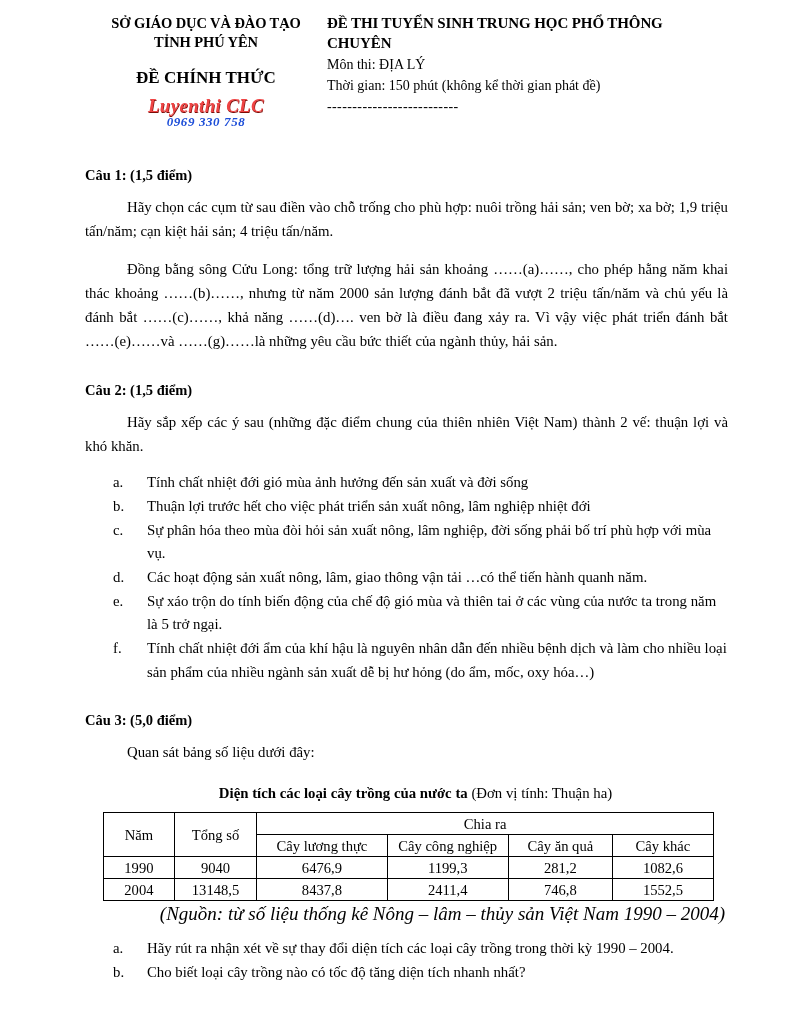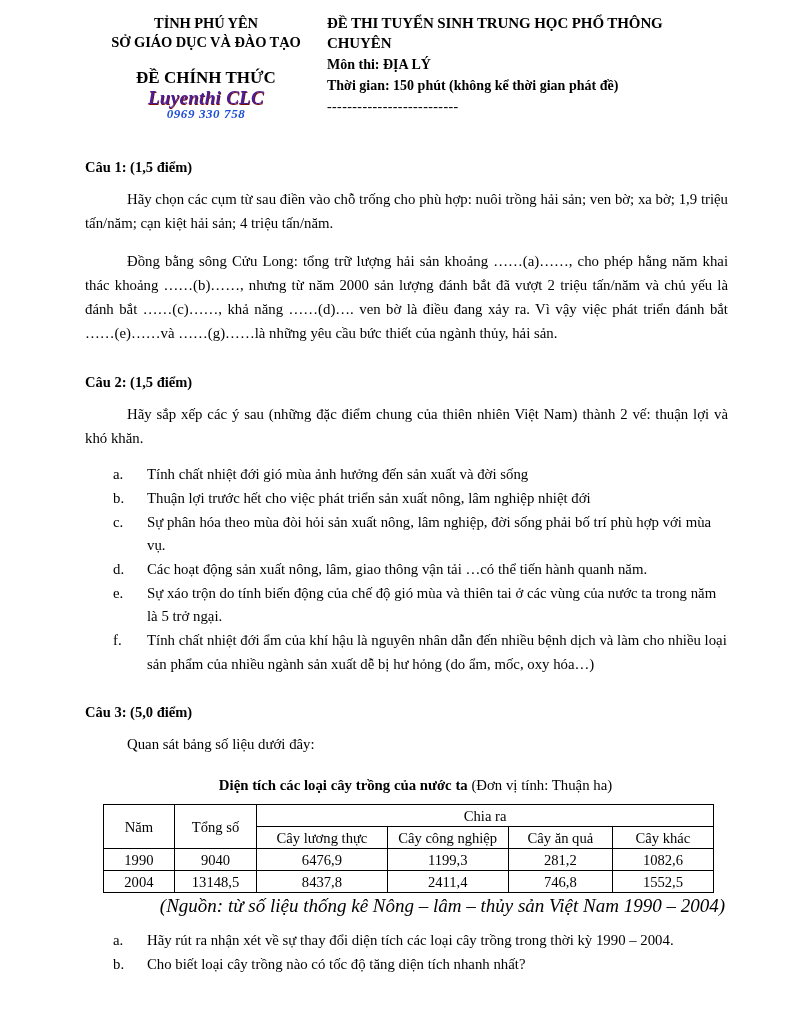--- a/index.html
+++ b/index.html
@@ -38,30 +38,29 @@
   .hdr-bold {
     font-weight: bold;
     font-size: 14.5px;
     line-height: 1.32;
     letter-spacing: -0.1px;
   }
   .hdr-bold.wide { font-size: 15px; }
   .hdr-normal {
     font-size: 14px;
     line-height: 1.5;
-    font-weight: bold;
   }
   .de-chinh-thuc {
     font-weight: bold;
     font-size: 17px;
     margin-top: 16px;
   }
   .logo {
-    margin-top: 0;
-    color: #4c1d95;
+    margin-top: 8px;
+    color: #ef4444;
     font-weight: bold;
     font-style: italic;
     font-size: 19px;
     letter-spacing: 0.3px;
     line-height: 1.05;
     text-shadow: 0.5px 0.5px 0 #7a0d08;
   }
   .logo-phone {
     color: #1d4ed8;
     font-weight: bold;
@@ -150,22 +149,22 @@
     padding-right: 3px;
   }
 </style>
 </head>
 <body>
 
 <div class="page">
 
   <div class="header">
     <div class="hdr-left">
+      <div class="hdr-bold">SỞ GIÁO DỤC VÀ ĐÀO TẠO</div>
       <div class="hdr-bold">TỈNH PHÚ YÊN</div>
-      <div class="hdr-bold">SỞ GIÁO DỤC VÀ ĐÀO TẠO</div>
       <div class="de-chinh-thuc">ĐỀ CHÍNH THỨC</div>
       <div class="logo">Luyenthi CLC</div>
       <div class="logo-phone">0969 330 758</div>
     </div>
     <div class="hdr-right">
       <div class="hdr-bold wide">ĐỀ THI TUYỂN SINH TRUNG HỌC PHỔ THÔNG CHUYÊN</div>
       <div class="hdr-normal">Môn thi: ĐỊA LÝ</div>
       <div class="hdr-normal">Thời gian: 150 phút (không kể thời gian phát đề)</div>
       <div class="dashes">--------------------------</div>
     </div>

